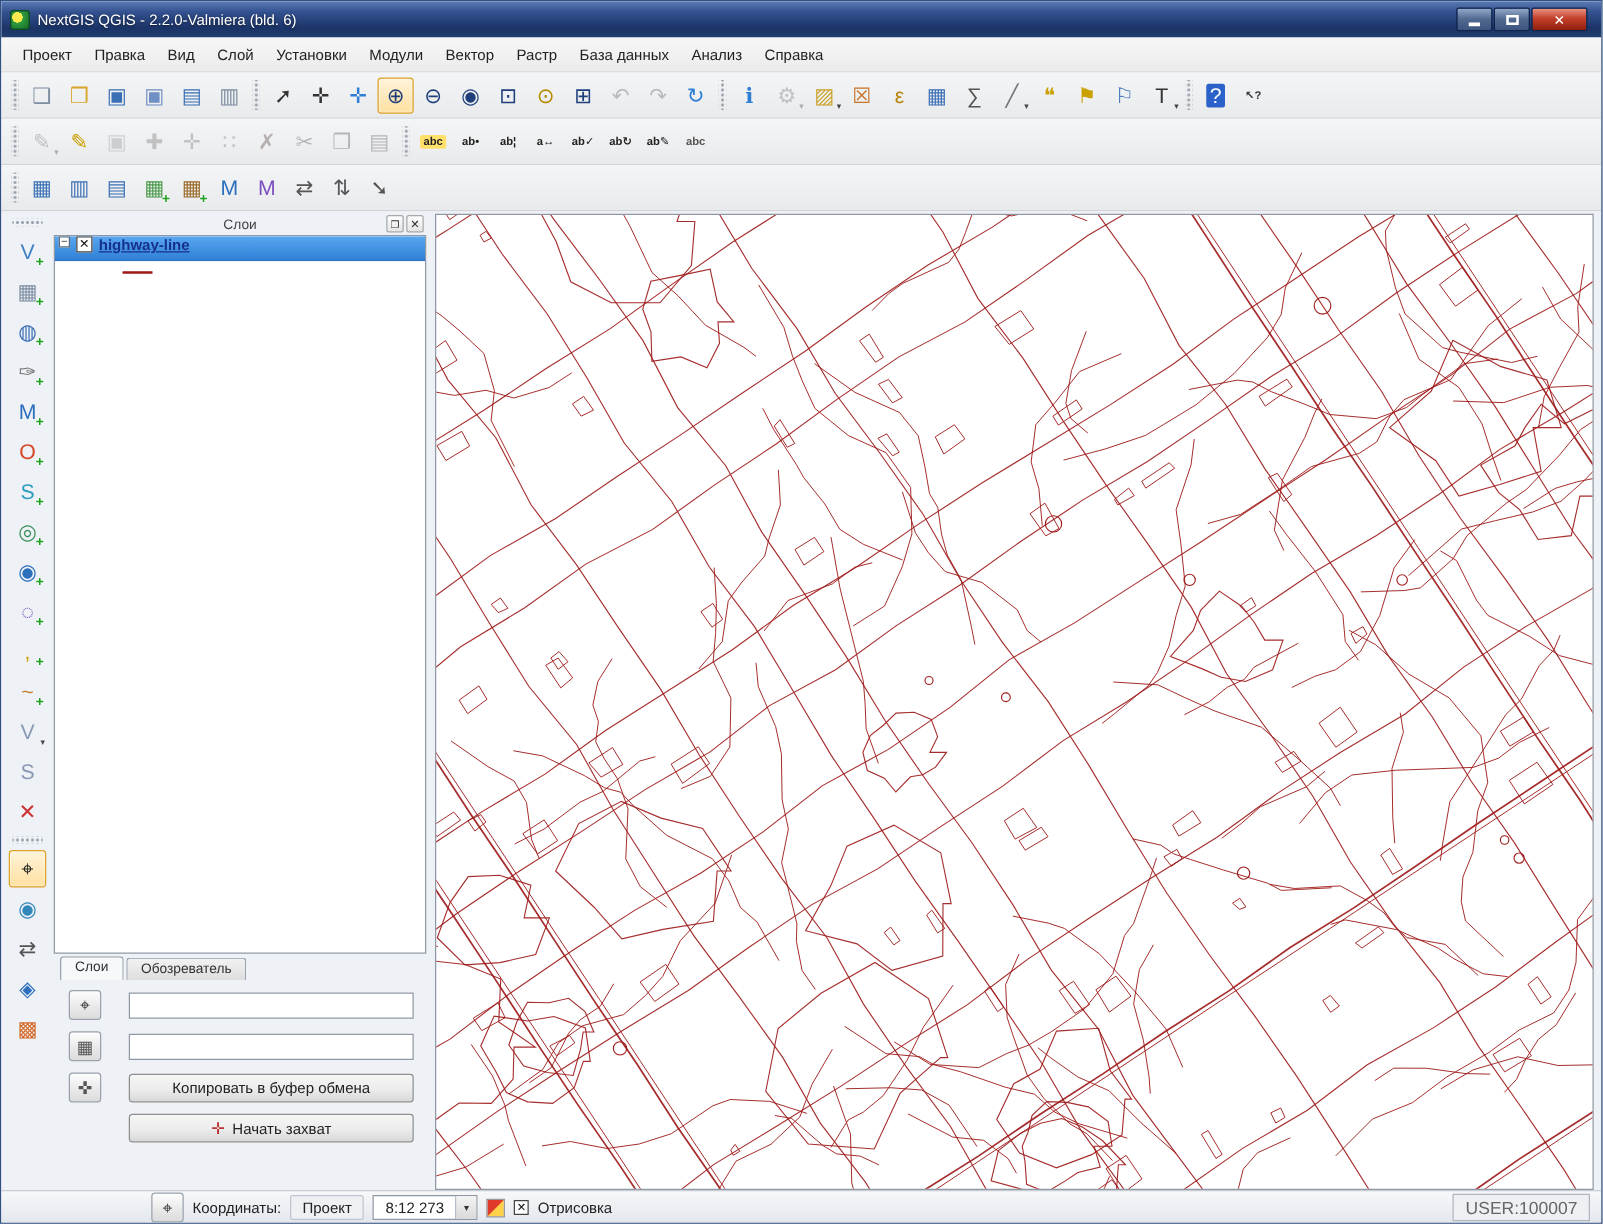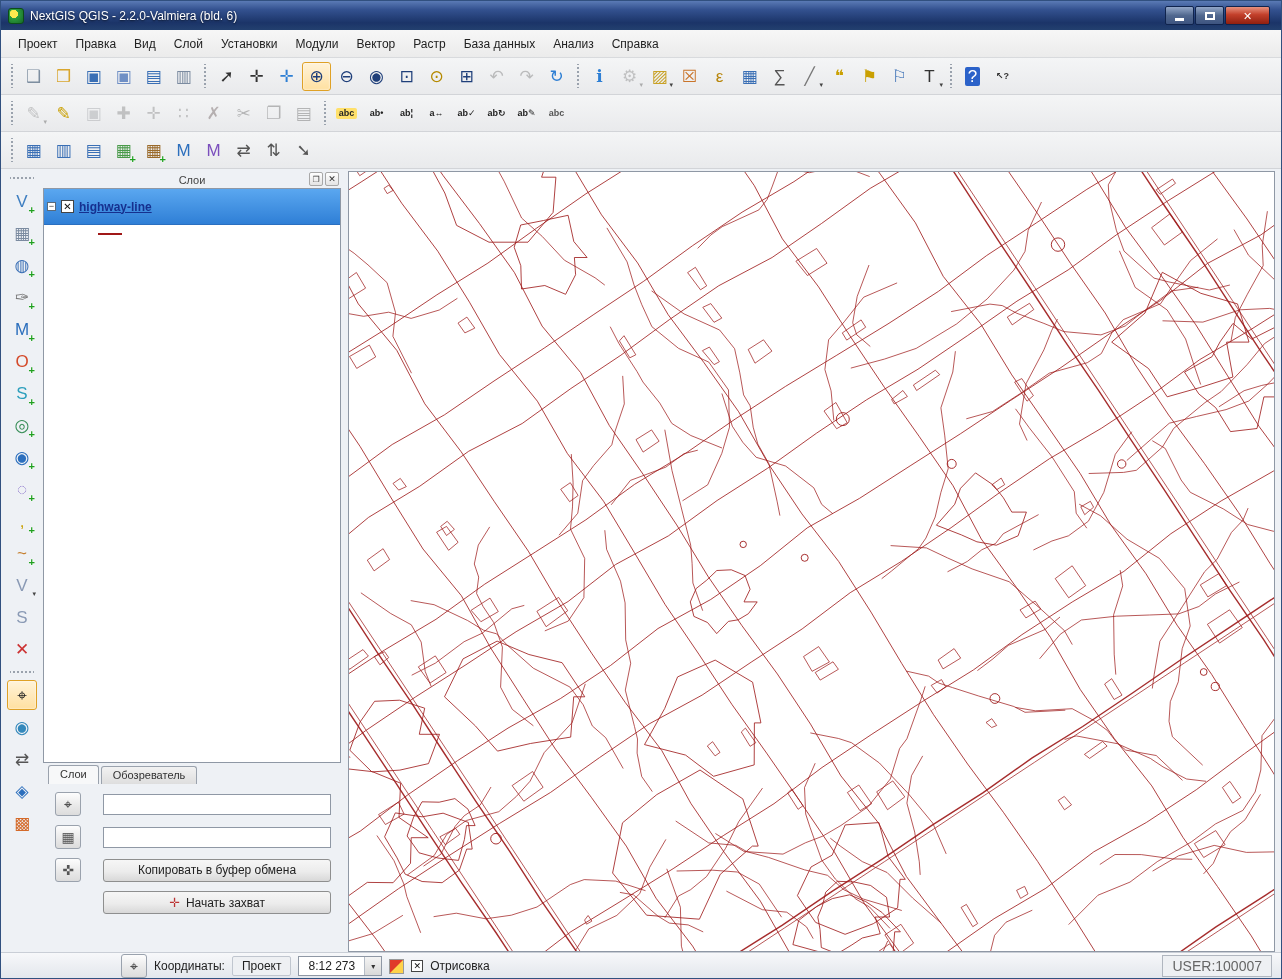--- a/index.html
+++ b/index.html
@@ -44,21 +44,21 @@
   .dock{width:300px;display:flex;flex-direction:column;padding:2px 2px 0 0}
   .panel{display:flex;flex-direction:column}
   .layers-panel{flex:1;min-height:0}
   .panel-title{height:17px;display:flex;align-items:center;justify-content:center;position:relative;font-size:11px;color:#444}
   .panel-btns{position:absolute;right:2px;top:1px;display:flex;gap:2px}
   .pbtn{width:14px;height:14px;border:1px solid #a8a8a8;background:linear-gradient(#fff,#e4e4e4);font-size:8px;display:flex;align-items:center;justify-content:center;border-radius:2px;color:#333}
   .pbtn.float::after{content:"❐"}
   .pbtn.close::after{content:"✕";font-size:9px}
 
   .tree{flex:1;background:#fff;border:1px solid #8f98a5;overflow:hidden}
-  .layer-row{height:36px;display:flex;align-items:center;gap:5px;padding:0 3px;background:linear-gradient(#5aa7f0,#2f7fd6);border-bottom:1px solid #2a6fc0}
+  .layer-row{height:20px;display:flex;align-items:flex-start;gap:5px;padding:0 3px;background:linear-gradient(#5aa7f0,#2f7fd6);border-bottom:1px solid #2a6fc0}
   .expander{width:9px;height:9px;border:1px solid #5a6a7a;background:#fff;font-size:9px;line-height:7px;text-align:center;color:#333}
   .expander::after{content:"−"}
   .cbx{width:13px;height:13px;border:1px solid #444;background:#fff;display:inline-flex;align-items:center;justify-content:center;font-size:10px;font-weight:bold;color:#111;flex:0 0 auto}
   .cbx.checked::after{content:"✕"}
   .layer-name{color:#16308f;text-decoration:underline;font-size:12px;font-weight:bold}
   .symbol-row{height:18px;display:flex;align-items:center;padding-left:54px;background:#fff}
   .line-swatch{width:24px;height:0;border-top:2px solid #a01818}
 
   .tabs{display:flex;align-items:flex-end;height:21px;padding-left:5px}
   .tab{padding:2px 11px 3px;font-size:11px;border:1px solid #9aa2ad;border-bottom:none;background:linear-gradient(#f2f2f2,#dedede);border-radius:3px 3px 0 0;margin-right:2px;color:#333}

